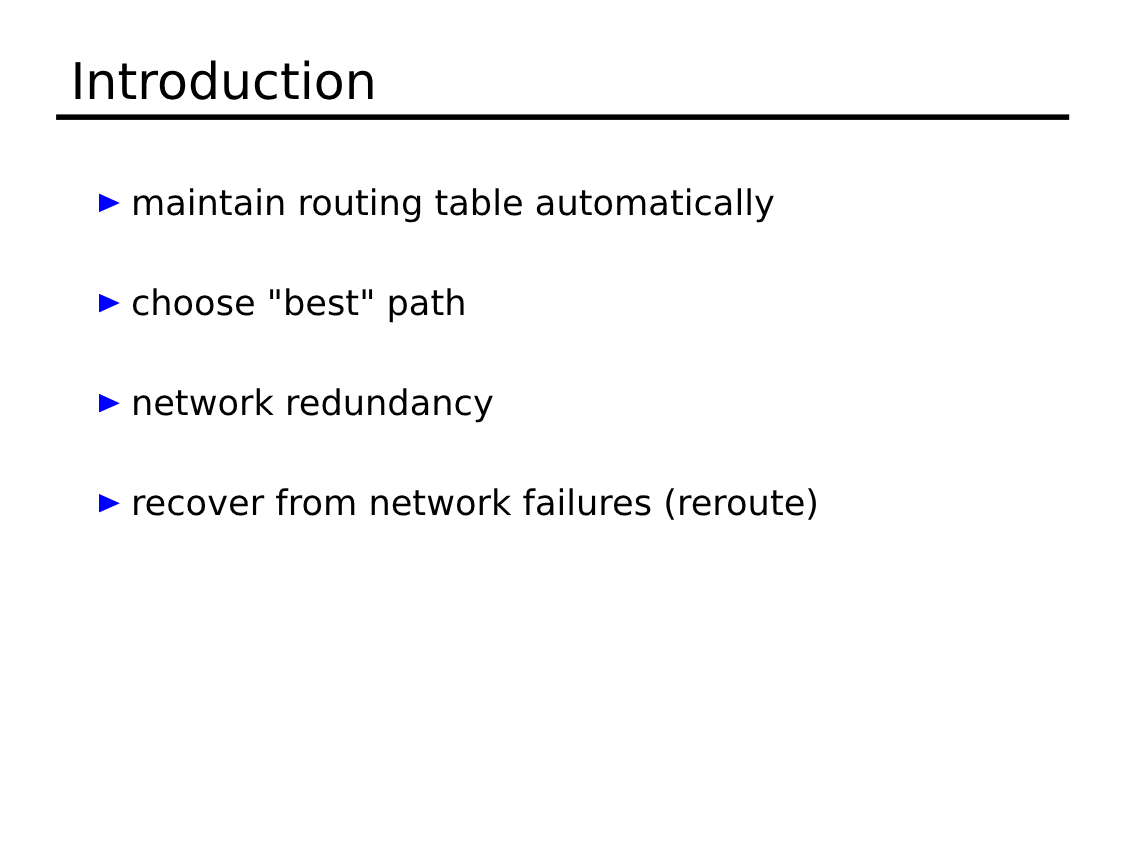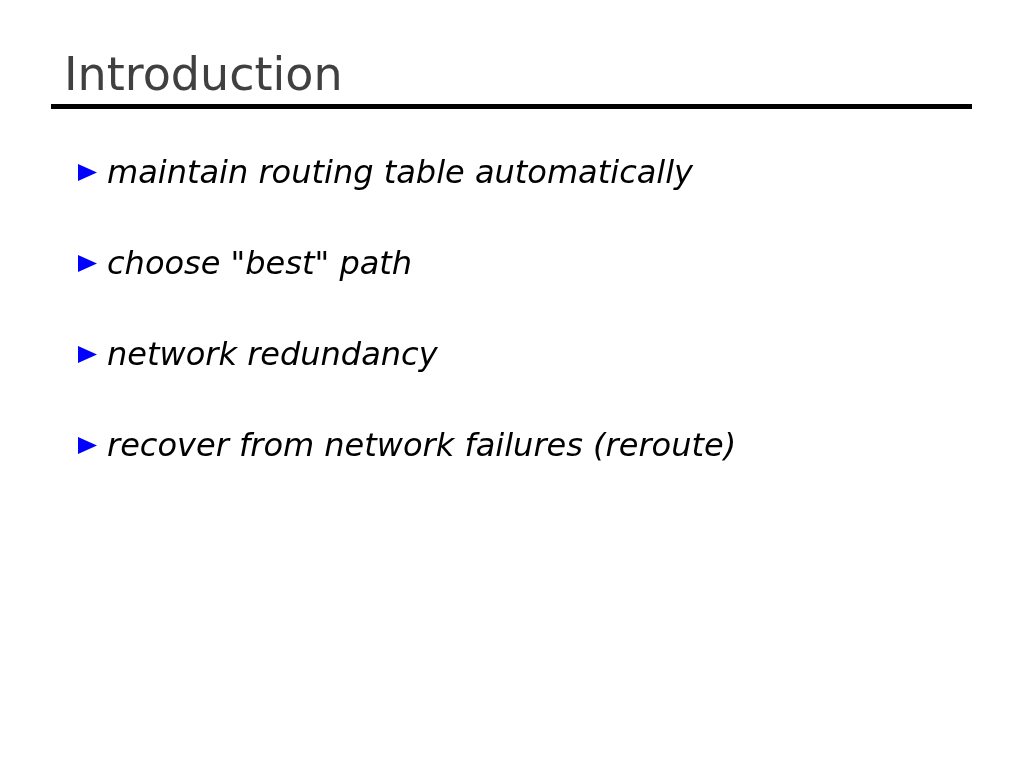--- a/index.html
+++ b/index.html
@@ -28,44 +28,43 @@
     position: absolute;
     left: 51px;
     top: 48px;
     width: 921px;
   }
 
   .slide-title {
     font-size: 46px;
     font-weight: normal;
     line-height: 52px;
-    color: #404040;
+    color: #000000;
     letter-spacing: 0px;
     margin: 0;
     padding-left: 13px;
     white-space: nowrap;
   }
 
   .title-rule {
     width: 921px;
     height: 5px;
     background: #000000;
     margin-top: 4px;
   }
 
   
   .bullet-list {
     position: absolute;
     left: 78px;
     top: 152px;
     width: 900px;
     list-style: none;
-    margin: 0;
+    margin: 12px;
     padding: 0;
-    font-style: italic;
   }
 
   .bullet-item {
     display: flex;
     align-items: flex-start;
     height: 91px;
   }
 
   .bullet-marker {
     flex: 0 0 auto;

